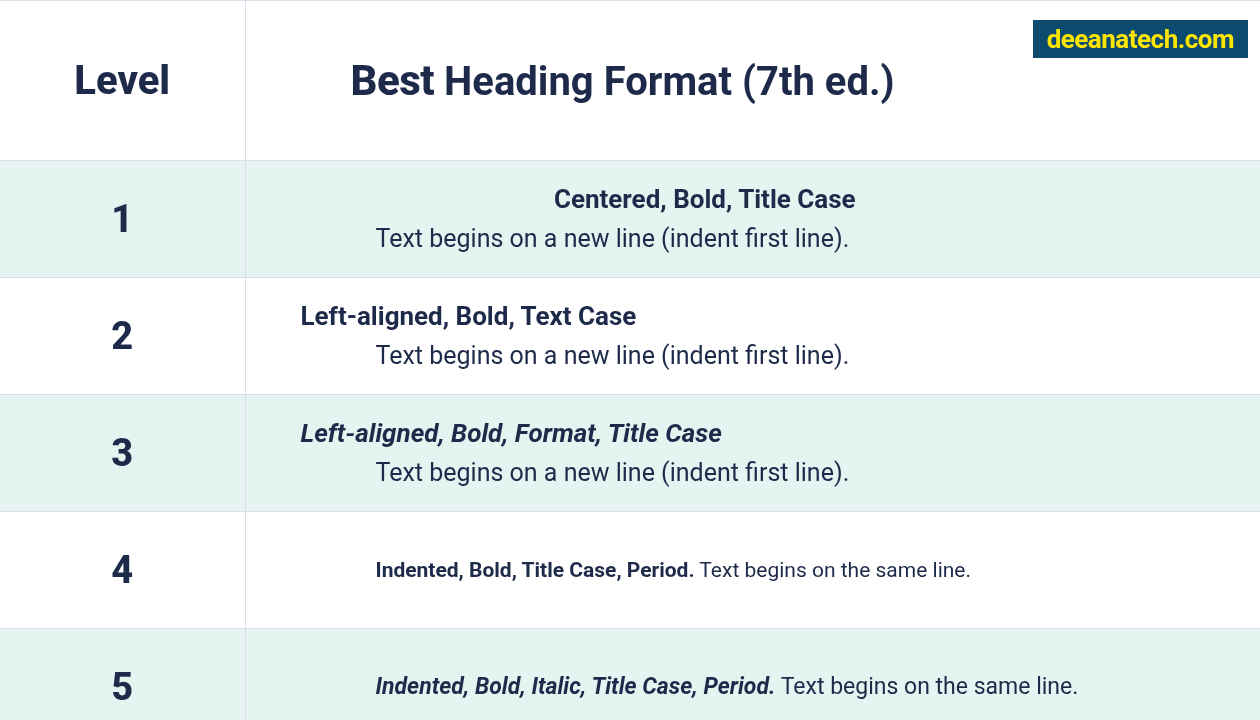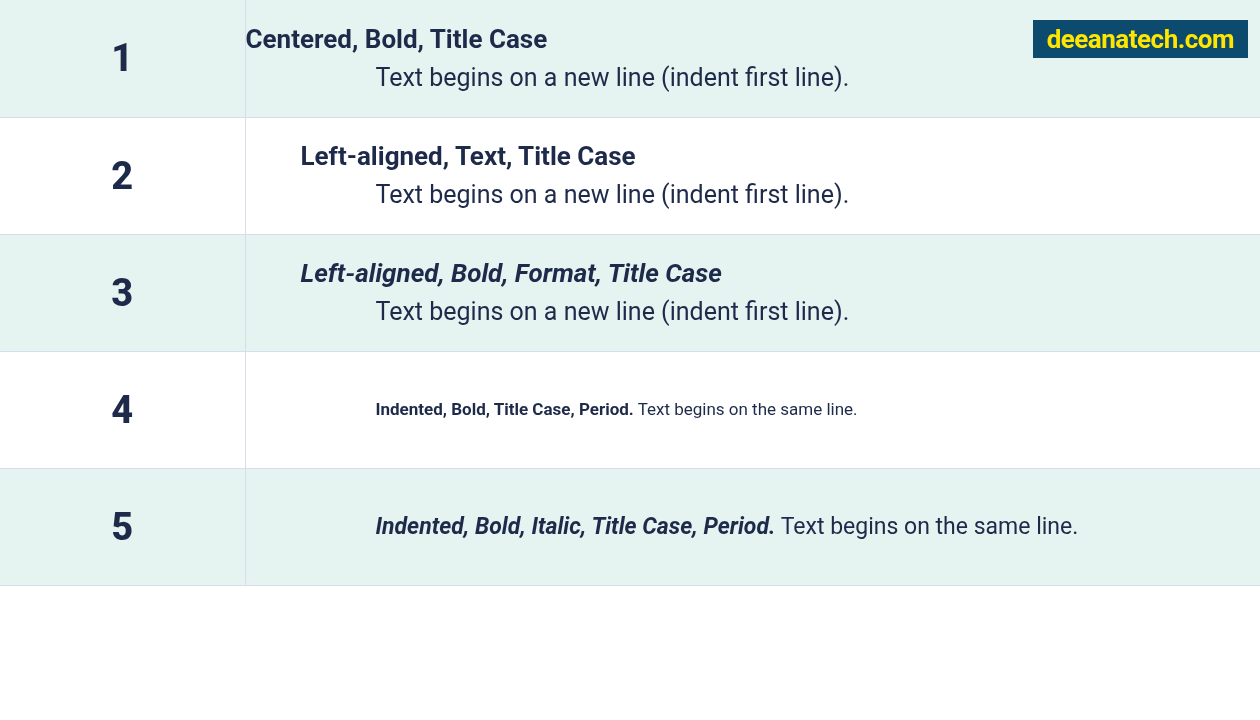--- a/index.html
+++ b/index.html
@@ -77,21 +77,21 @@
     }
     .format-cell {
       padding: 18px 0 18px 0;
       vertical-align: middle;
       font-size: 25px;
       color: #1e2a4a;
       line-height: 1.55;
     }
     
     .row1-line1 {
-      text-align: left;
+      text-align: center;
       font-weight: 700;
       font-size: 26px;
       padding-right: 96px;
     }
     .row1-line2 {
       padding-left: 130px;
       font-size: 25px;
     }
     
     .row2-line1 {
@@ -110,21 +110,21 @@
       font-style: italic;
       font-size: 26px;
     }
     .row3-line2 {
       padding-left: 130px;
       font-size: 25px;
     }
     
     .row4-line {
       padding-left: 130px;
-      font-size: 17px;
+      font-size: 21px;
     }
     .row4-line .bold-part {
       font-weight: 700;
     }
     
     .row5-line {
       padding-left: 130px;
       font-size: 23px;
     }
     .row5-line .bold-italic-part {
@@ -132,33 +132,40 @@
       font-style: italic;
     }
   </style>
 </head>
 <body>
 
 <div class="watermark">deeanatech.com</div>
 
 <table class="table">
   <tbody>
+      <tr class="header-row">
+    <th class="header-cell-level">Level</th>
+    <th class="header-cell-format">
+      <span class="best">Best</span>
+      <span>Heading Format (7th ed.)</span>
+    </th>
+  </tr>
 
   <tr class="data-row tinted">
     <td class="level-cell">1</td>
     <td class="format-cell">
       <div class="row1-line1">Centered, Bold, Title Case</div>
       <div class="row1-line2">Text begins on a new line (indent first line).</div>
     </td>
   </tr>
 
   <tr class="data-row">
     <td class="level-cell">2</td>
     <td class="format-cell">
-      <div class="row2-line1">Left-aligned, Text, Title Case</div>
+      <div class="row2-line1">Left-aligned, Bold, Text Case</div>
       <div class="row2-line2">Text begins on a new line (indent first line).</div>
     </td>
   </tr>
 
   <tr class="data-row tinted">
     <td class="level-cell">3</td>
     <td class="format-cell">
       <div class="row3-line1">Left-aligned, Bold, Format, Title Case</div>
       <div class="row3-line2">Text begins on a new line (indent first line).</div>
     </td>

